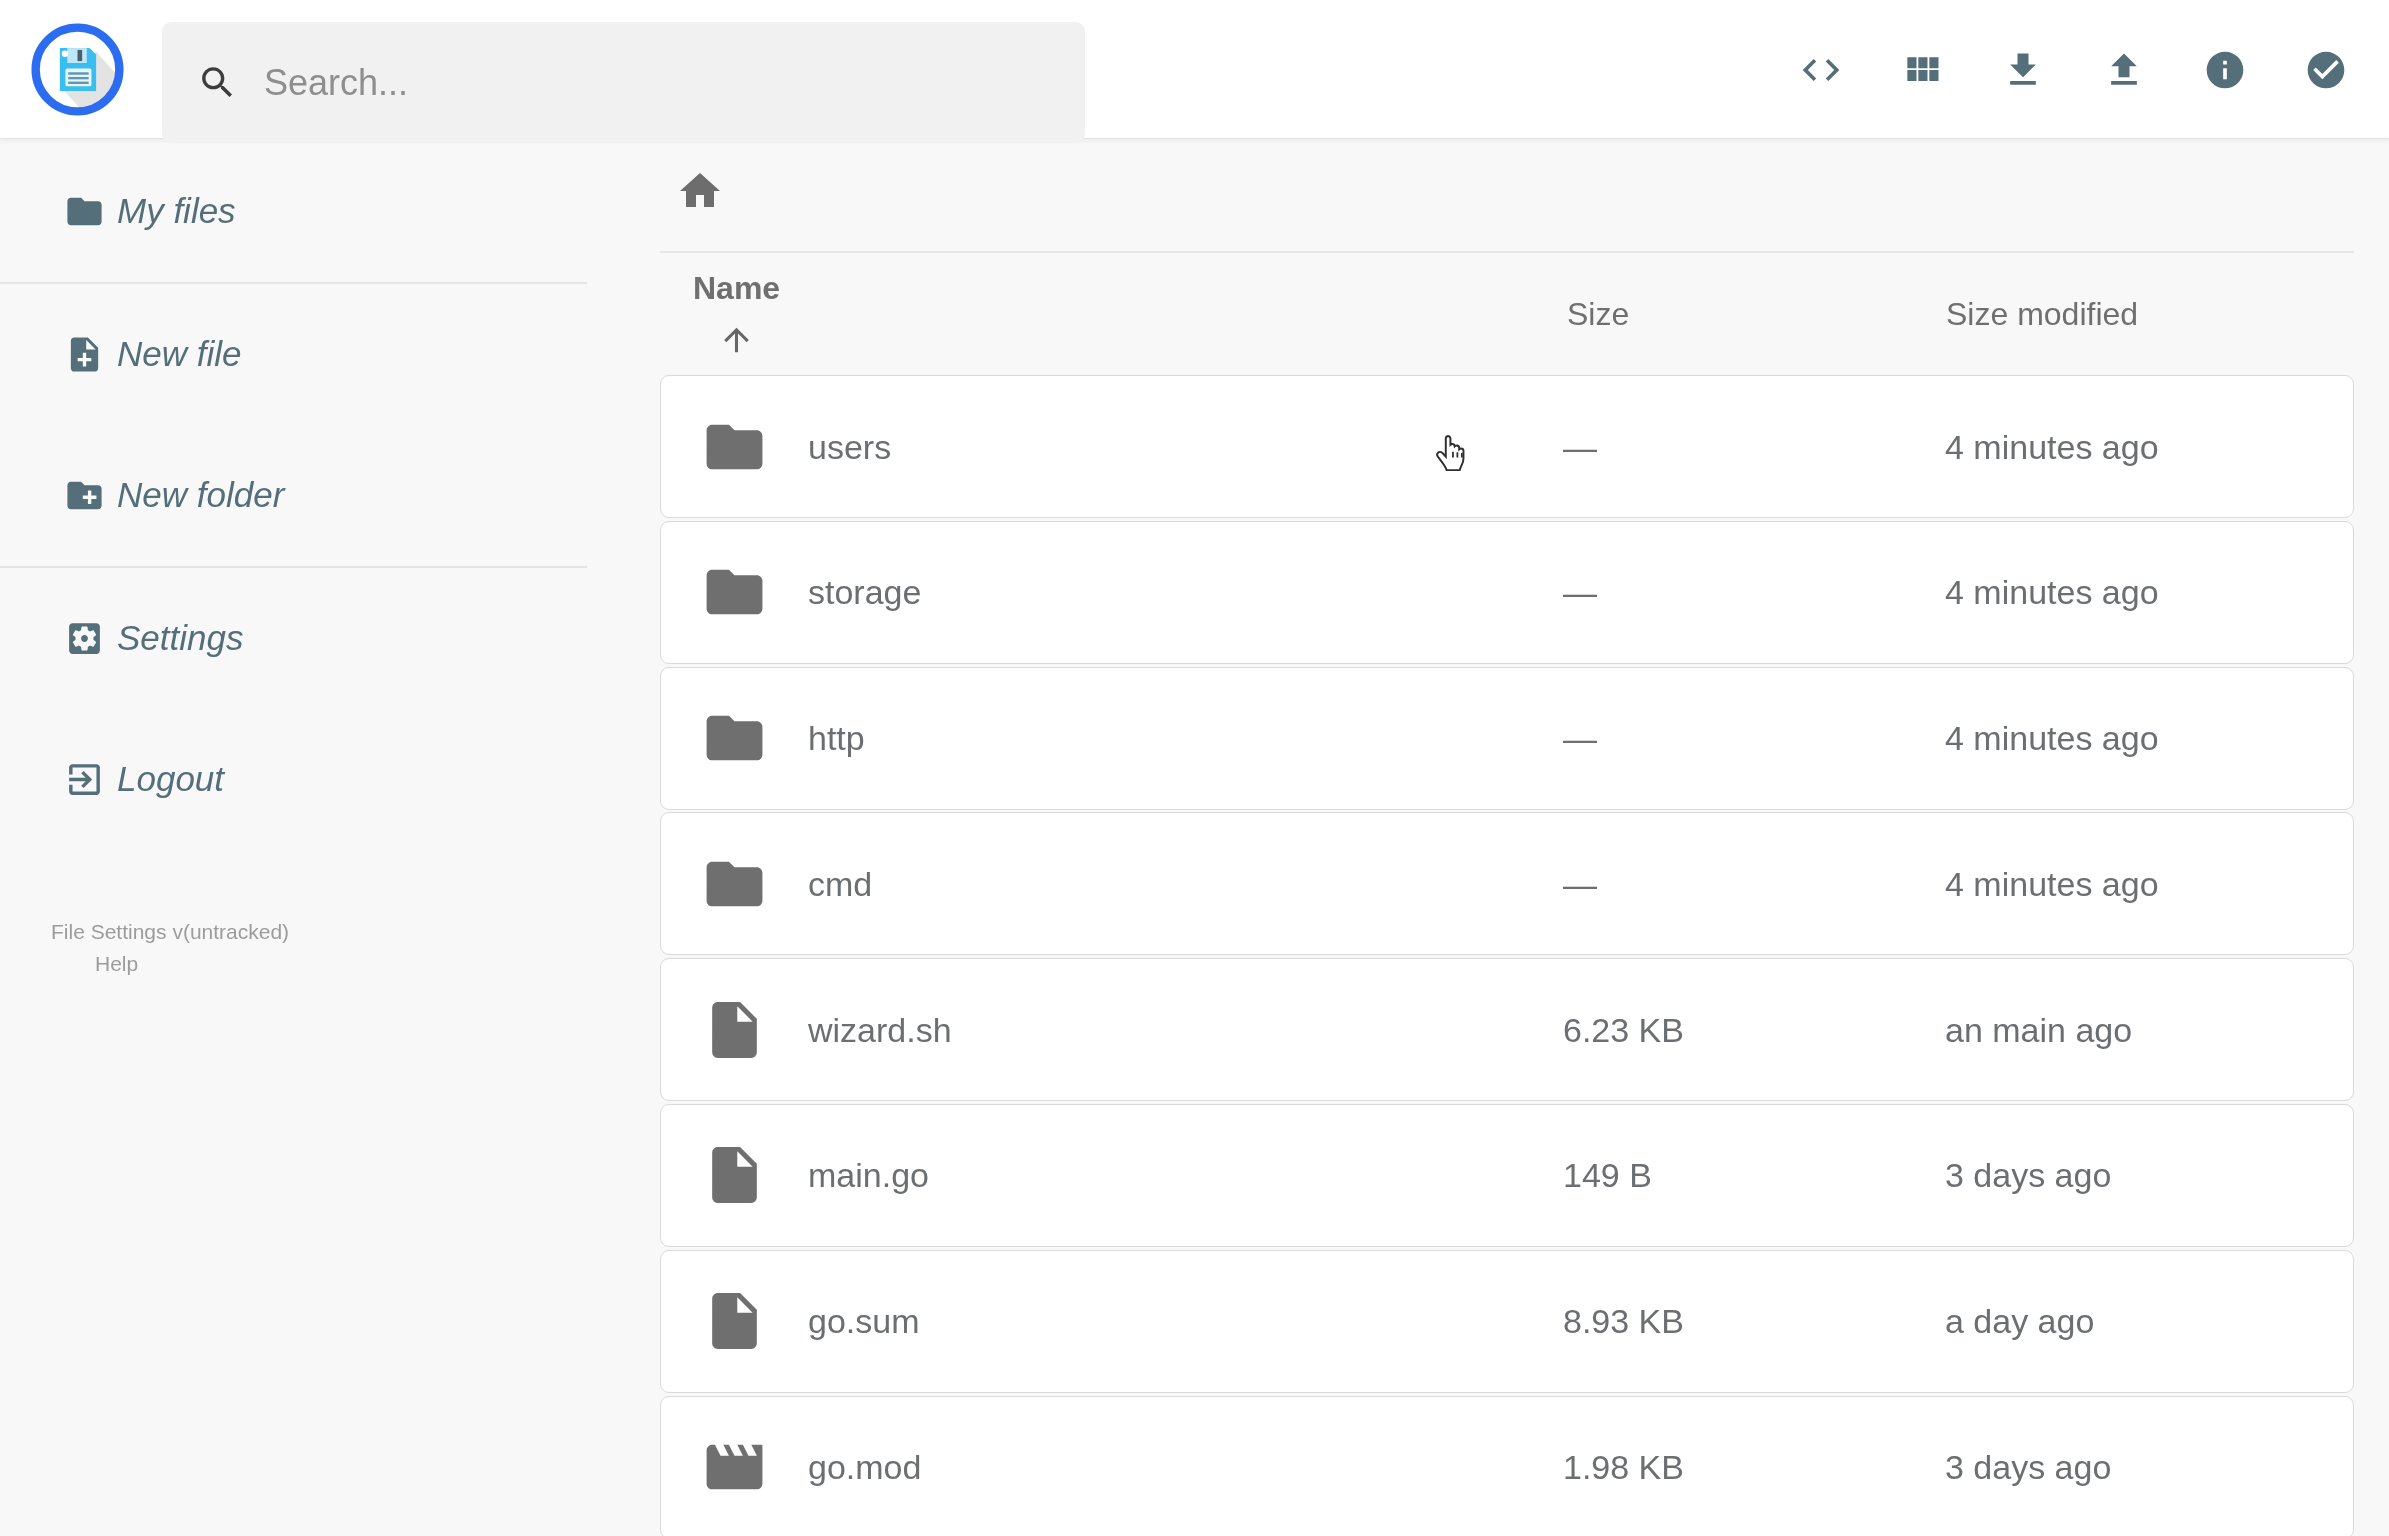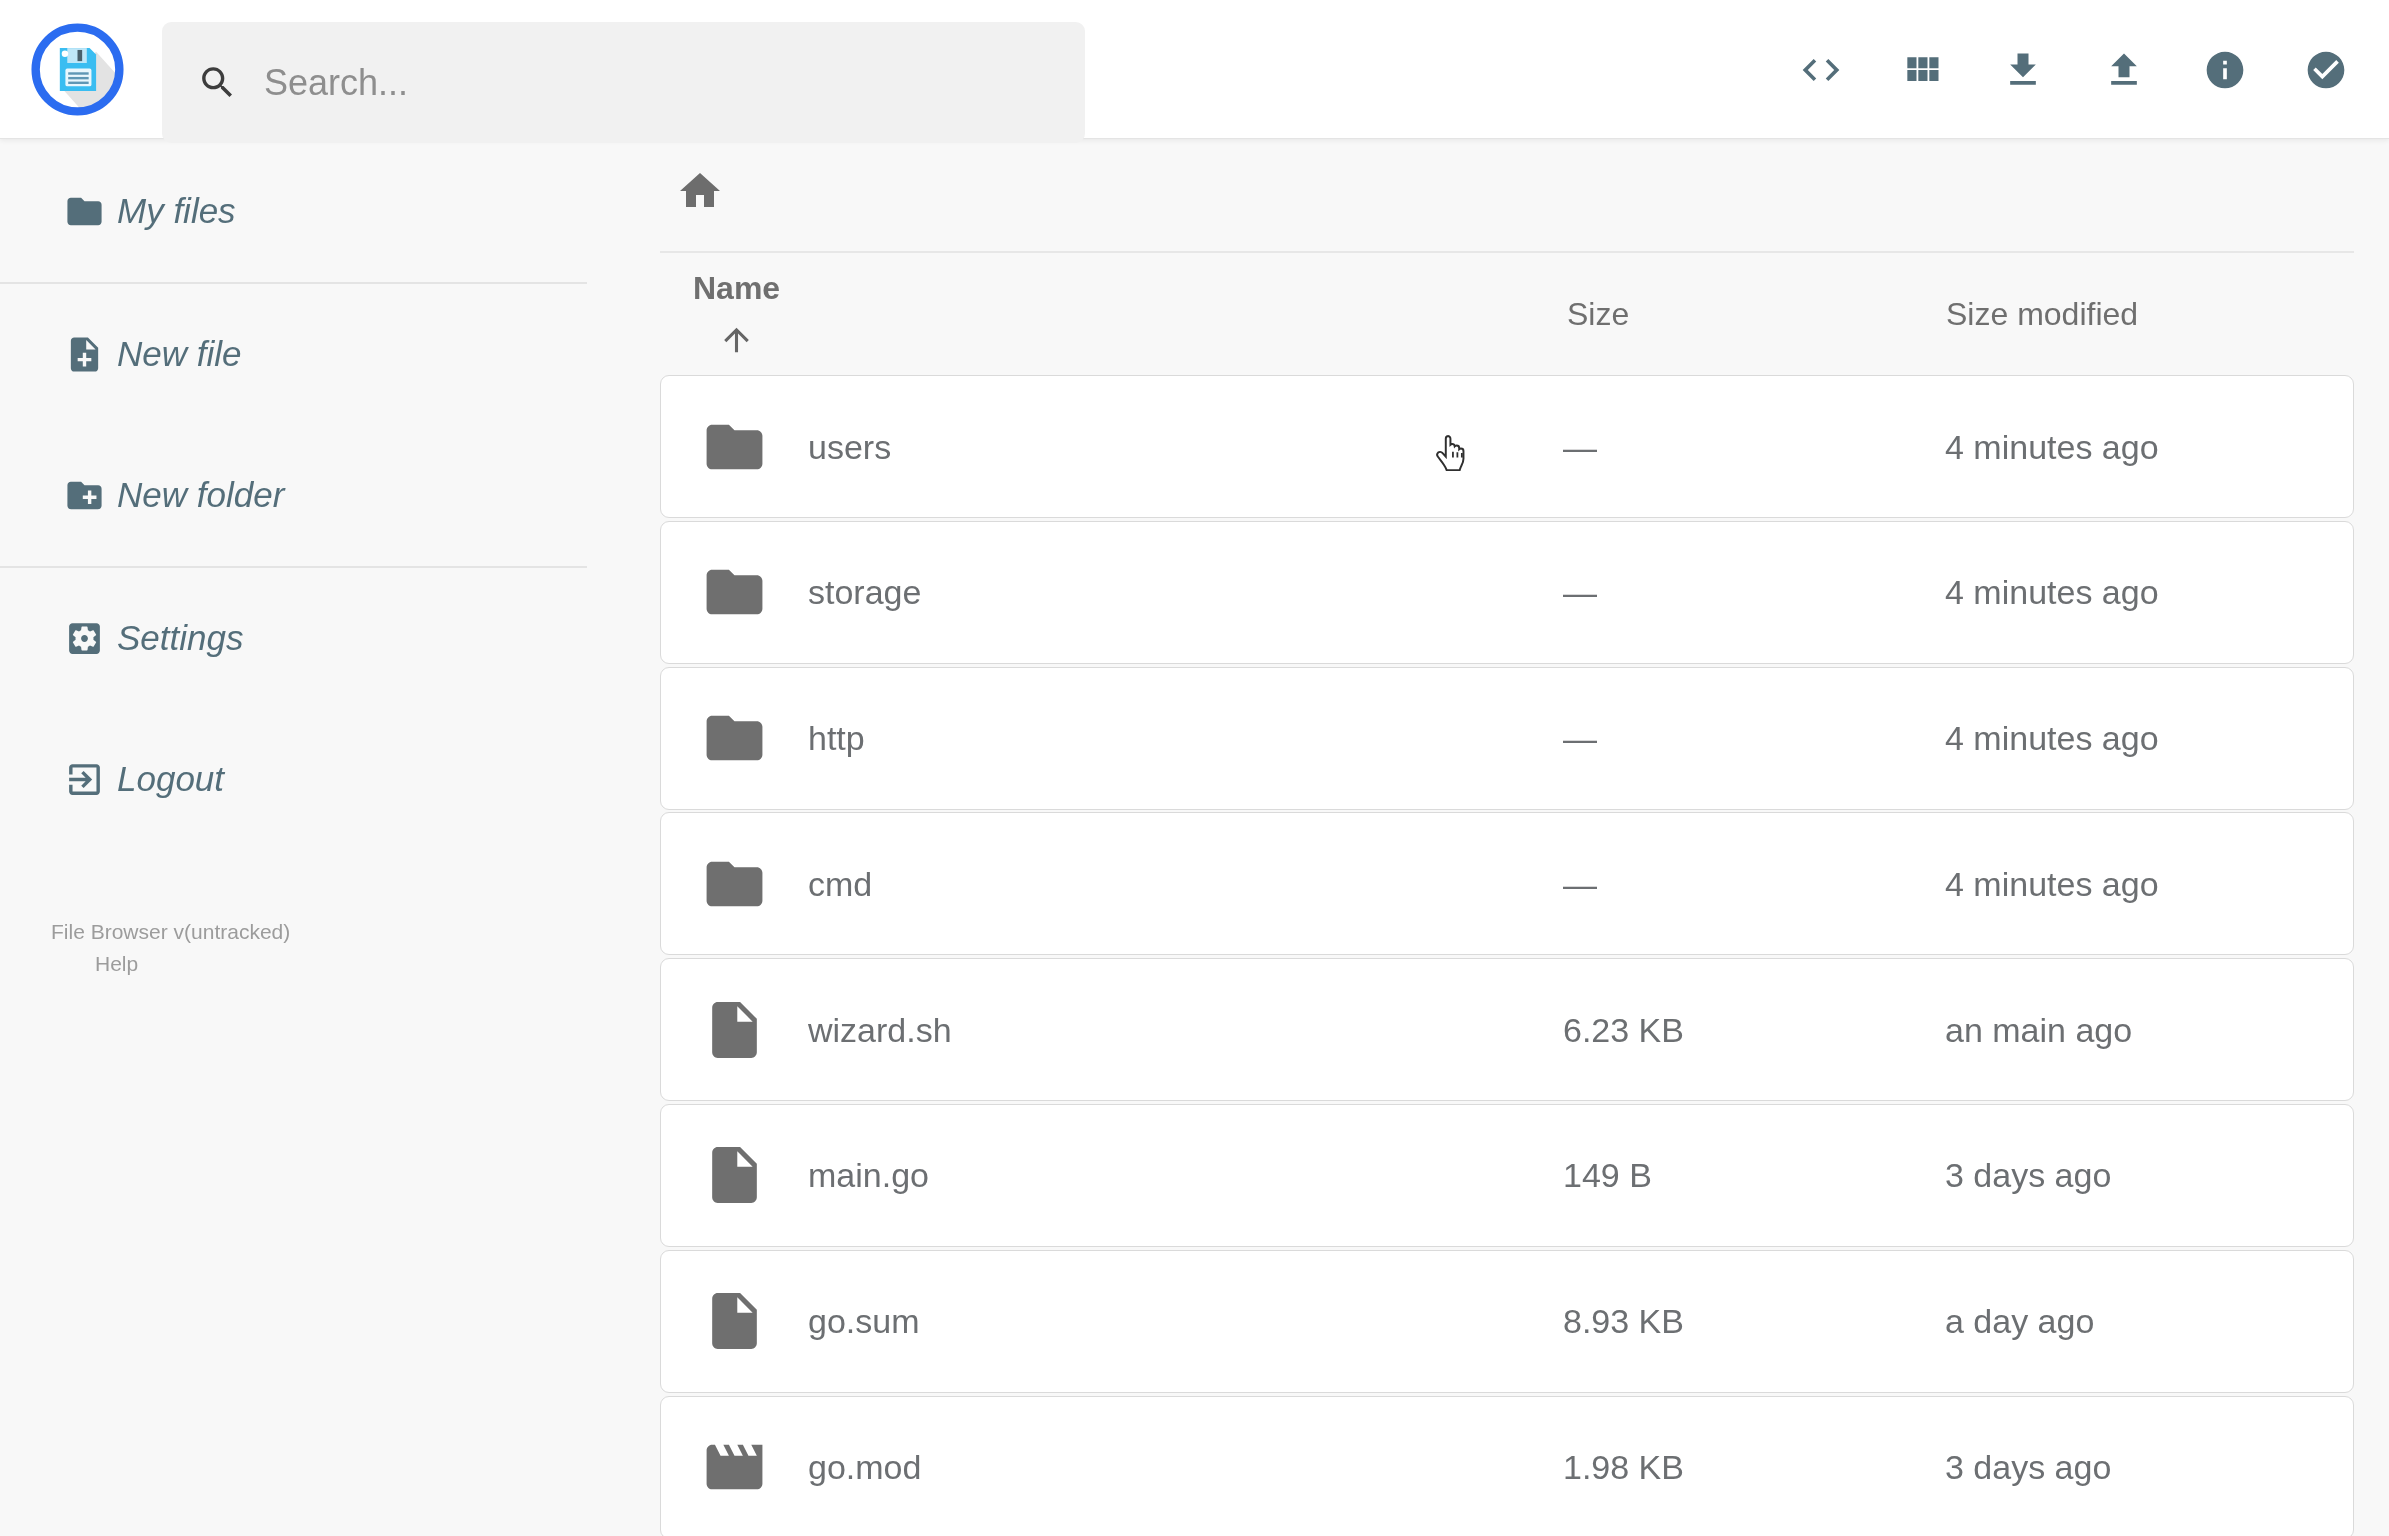--- a/index.html
+++ b/index.html
@@ -216,21 +216,21 @@
   <div class="sb-item">
     <span class="sb-icon">
       <svg viewBox="0 0 24 24" width="41" height="41">
           <path fill="currentColor" d="M10.09 15.59L11.5 17l5-5-5-5-1.41 1.41L12.67 11H3v2h9.67l-2.58 2.59zM19 3H5c-1.11 0-2 .9-2 2v4h2V5h14v14H5v-4H3v4c0 1.1.89 2 2 2h14c1.1 0 2-.9 2-2V5c0-1.1-.9-2-2-2z"></path>
         </svg>
     </span>
     <span class="sb-label">Logout</span>
   </div>
 
   <div class="sb-footer">
-    <div>File Browser v(untracked)</div>
+    <div>File Settings v(untracked)</div>
     <div class="help">Help</div>
   </div>
 </div>
 
 <div class="main">
 
   <button class="home-btn">
     <span>
       <svg viewBox="0 0 24 24" width="48" height="48">
           <path fill="currentColor" d="M10 20v-6h4v6h5v-8h3L12 3 2 12h3v8z"></path>

